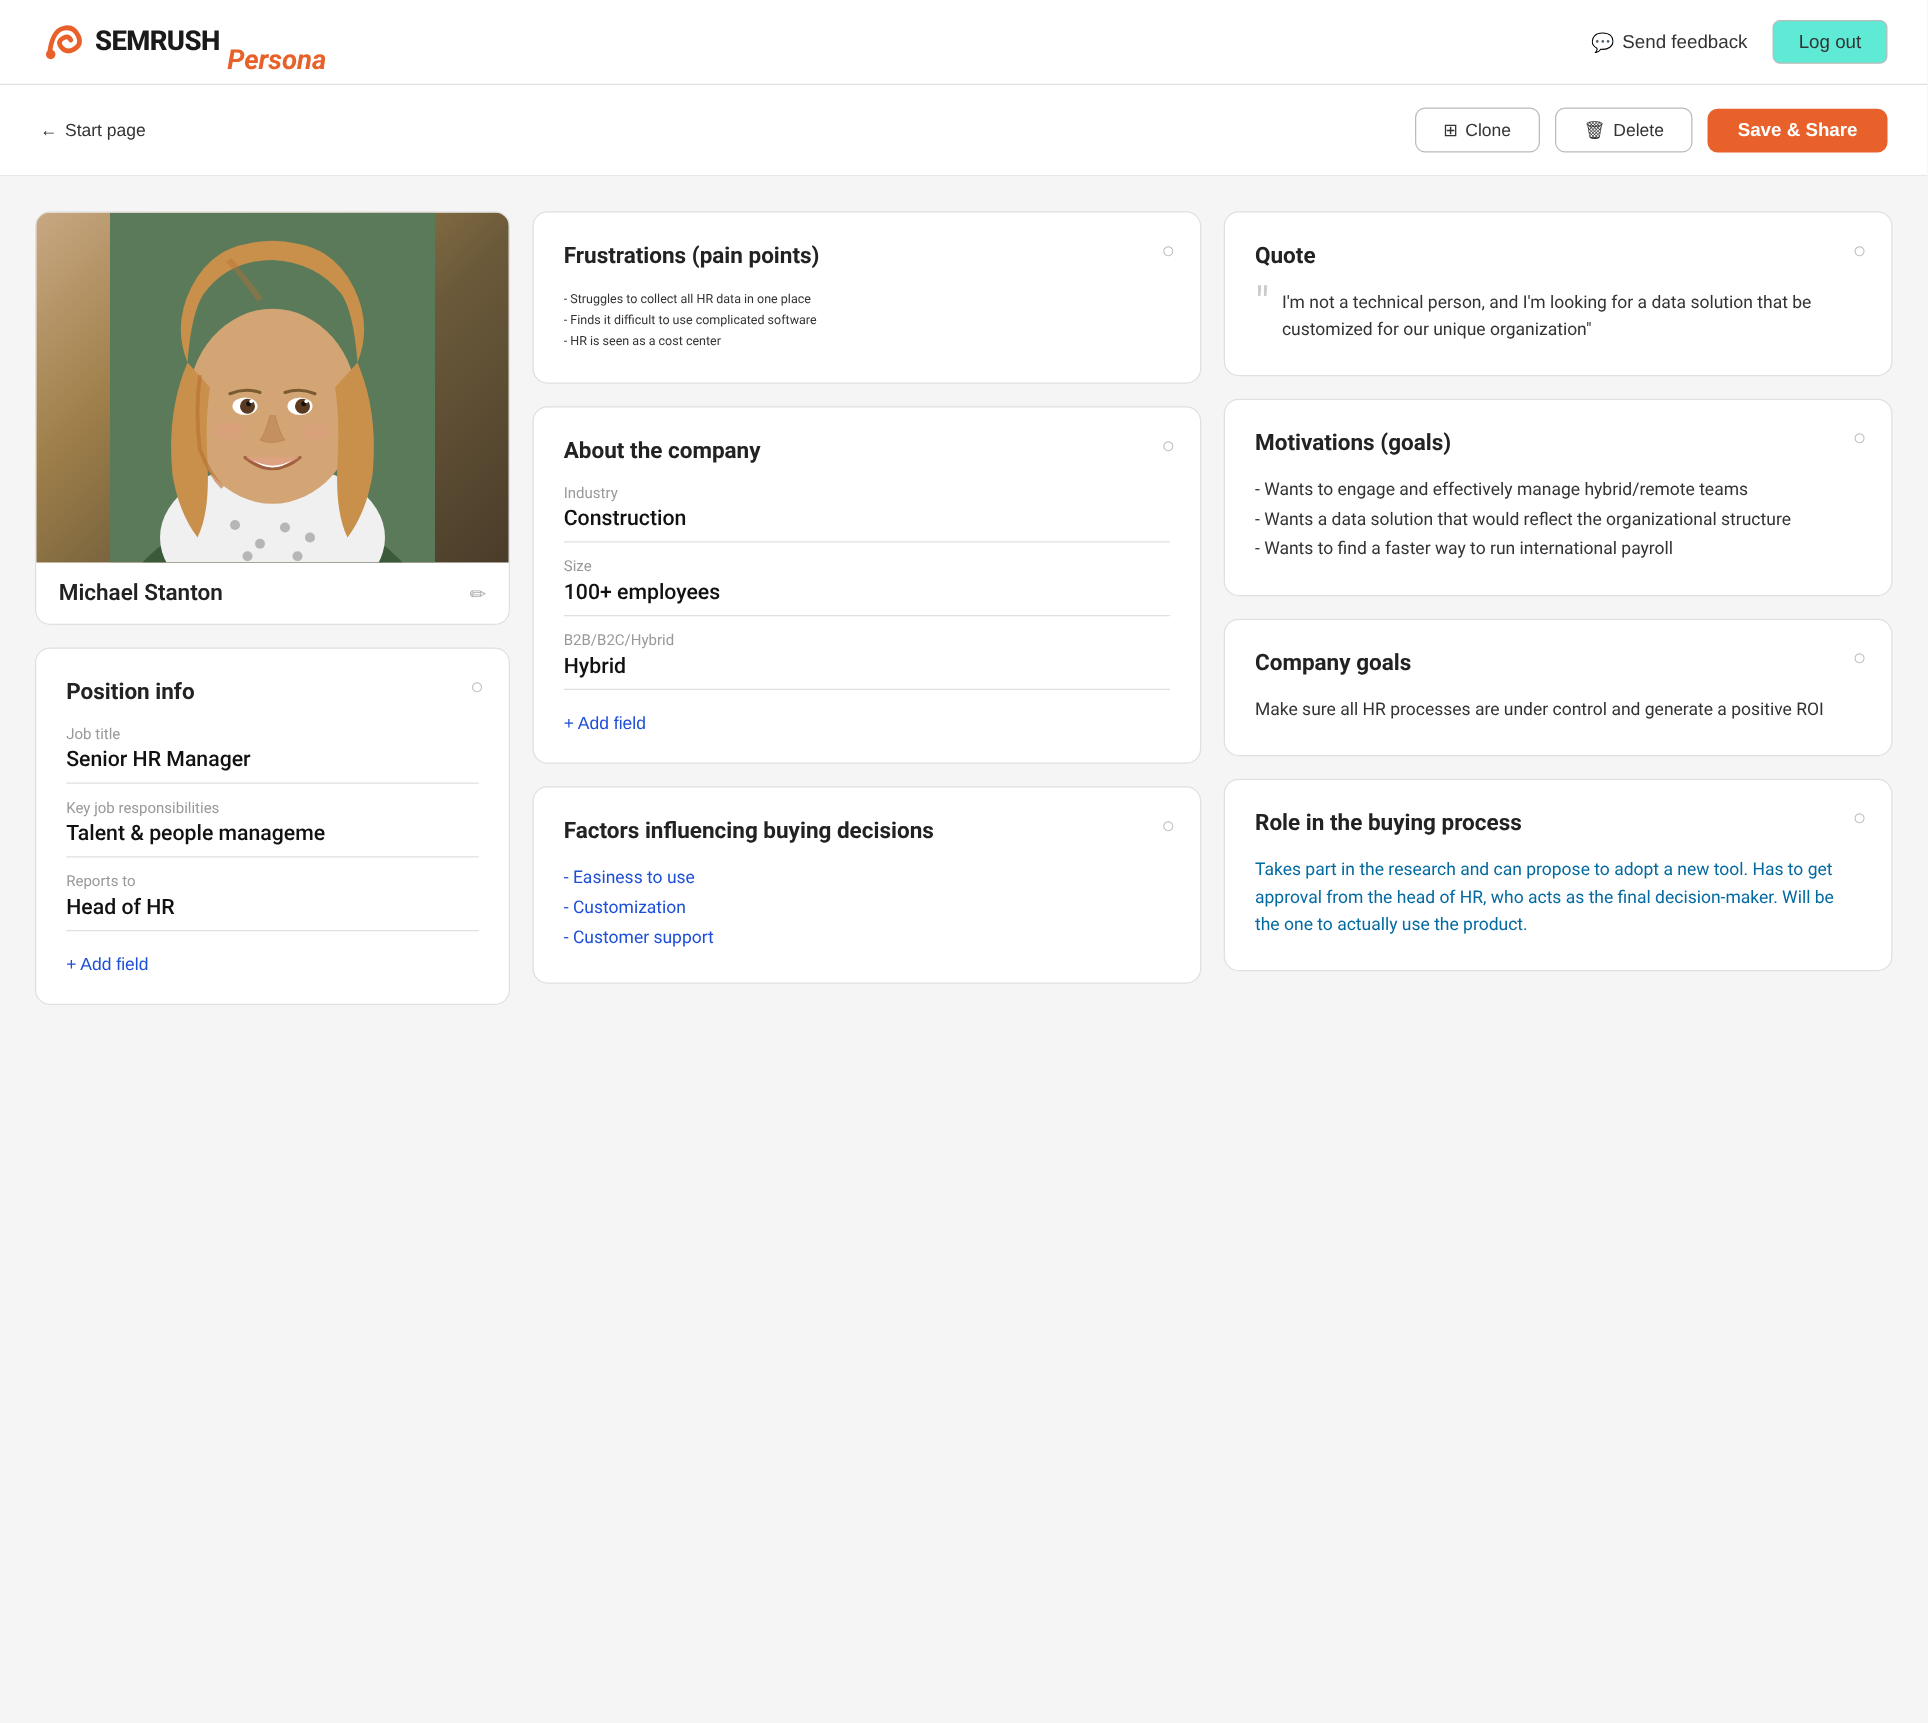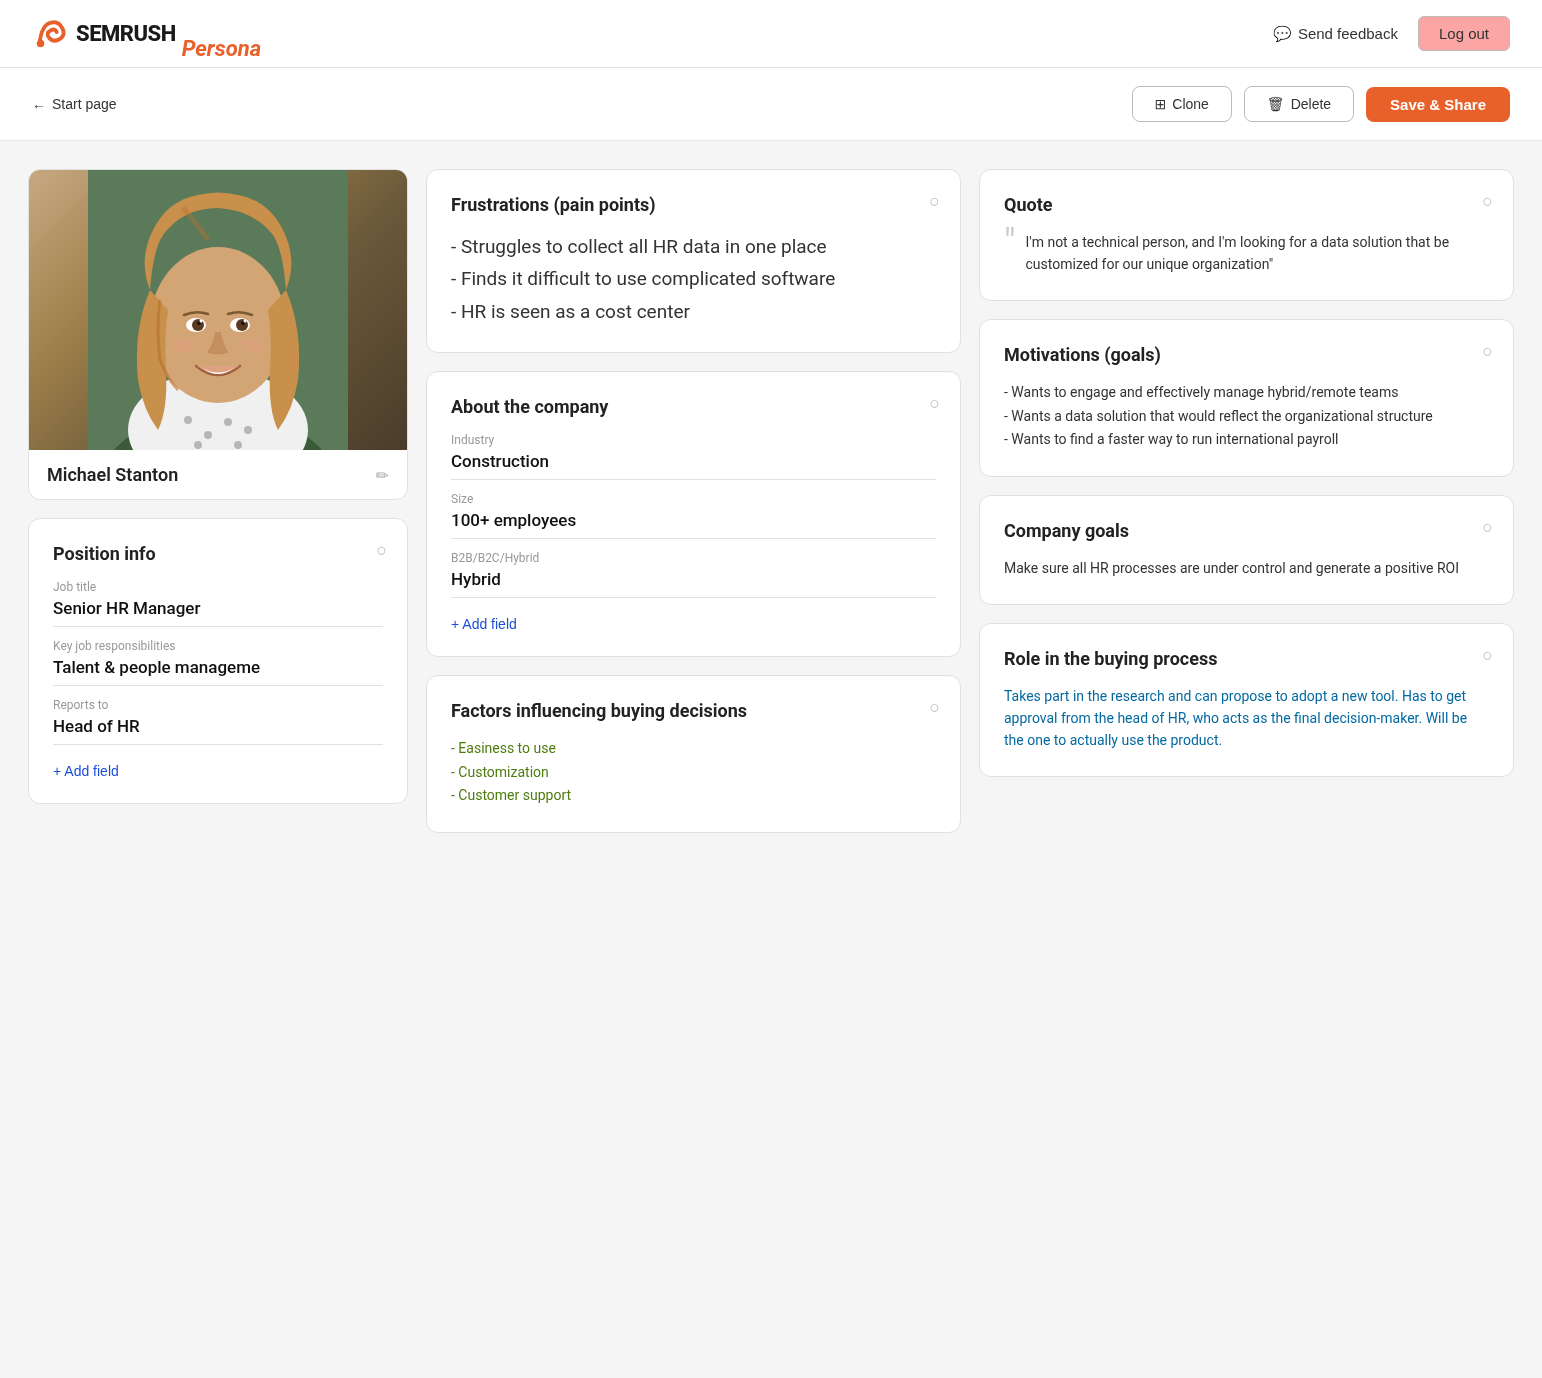--- a/index.html
+++ b/index.html
@@ -52,21 +52,21 @@
       gap: 6px;
       font-size: 15px;
       color: #333;
       cursor: pointer;
       background: none;
       border: none;
     }
     .logout-btn {
       border: 1.5px solid #bbb;
       border-radius: 6px;
-      background: #fca5a5;
+      background: #5eead4;
       padding: 8px 20px;
       font-size: 15px;
       color: #333;
       cursor: pointer;
     }
     
     .toolbar {
       background: #fff;
       padding: 18px 32px;
       display: flex;
@@ -198,21 +198,21 @@
       font-size: 18px;
       font-weight: 600;
     }
     .edit-icon {
       color: #aaa;
       font-size: 16px;
       cursor: pointer;
     }
     
     .frustrations-text {
-      font-size: 19px;
+      font-size: 10px;
       color: #333;
       line-height: 1.7;
     }
     
     .quote-container {
       display: flex;
       gap: 10px;
       align-items: flex-start;
     }
     .quote-mark {
@@ -238,21 +238,21 @@
     }
     
     .company-goals-text {
       font-size: 14px;
       color: #333;
       line-height: 1.6;
     }
     
     .factors-text {
       font-size: 14px;
-      color: #4d7c0f;
+      color: #1d4ed8;
       line-height: 1.7;
     }
     
     .role-text {
       font-size: 14px;
       color: #0369a1;
       line-height: 1.6;
     }
     
     .middle-col, .right-col {

